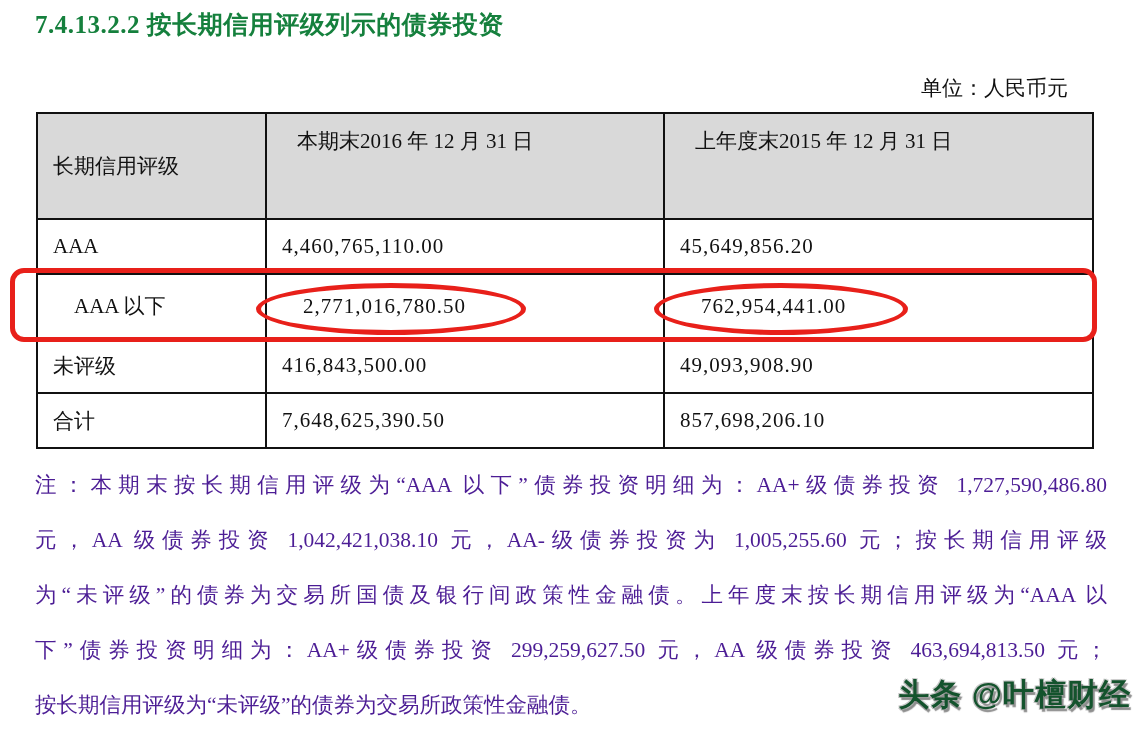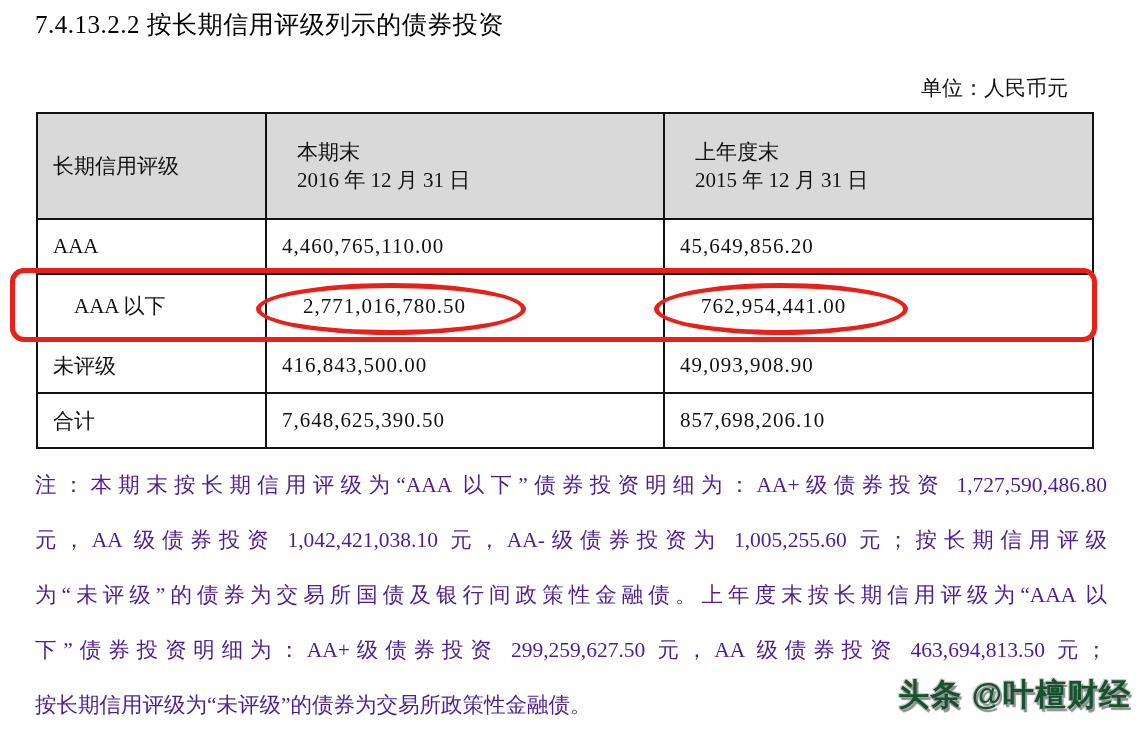--- a/index.html
+++ b/index.html
@@ -11,23 +11,23 @@
     font-family: "Liberation Serif", "DejaVu Serif", serif;
     color: #1a1a1a;
     overflow: hidden;
   }
 
   .doc-title {
     position: absolute;
     left: 35px;
     top: 8px;
     font-size: 25px;
-    font-weight: normal;
+    font-weight: bold;
     letter-spacing: 0.5px;
-    color: #000000;
+    color: #15803d;
   }
 
   .unit-label {
     position: absolute;
     right: 79px;
     top: 74px;
     font-size: 21px;
     color: #111;
   }
 
@@ -43,22 +43,22 @@
   }
   table.rating-table td {
     border: 2px solid #111;
     vertical-align: middle;
     padding: 0 0 0 15px;
     overflow: hidden;
   }
   tr.header-row td { background: #d9d9d9; height: 106px; }
   .hdr-two-line {
     display: flex;
-    flex-direction: column;
-    justify-content: center;
+    flex-direction: row;
+    justify-content: flex-start;
     height: 78px;
     padding: 0;
   }
   tr.body-row td { height: 55px; }
   tr.body-row.tall td { height: 64px; padding-left: 36px; }
   .num { letter-spacing: 1px; }
 
   
   .highlight-rect {
     position: absolute;

